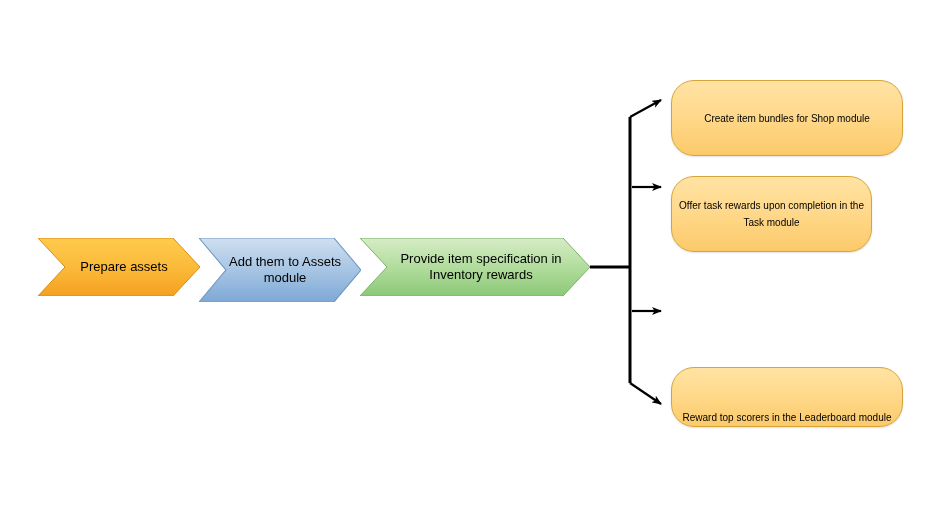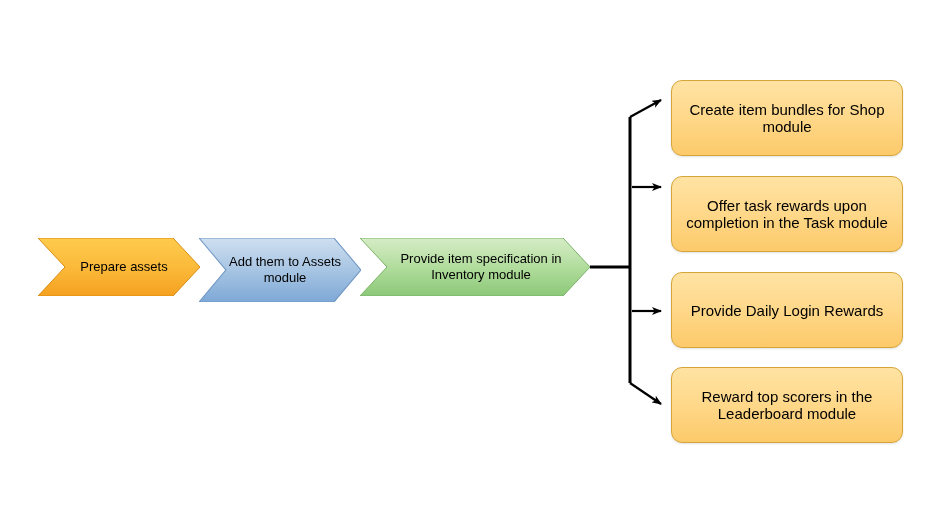--- a/index.html
+++ b/index.html
@@ -44,24 +44,24 @@
     height: 100%;
     z-index: 1;
   }
   
   .rbox {
     position: absolute;
     display: flex;
     align-items: center;
     justify-content: center;
     text-align: center;
-    border-radius: 11px;
+    border-radius: 23px;
     border: 1px solid #d6a438;
     box-sizing: border-box;
-    font-size: 15px;
+    font-size: 10px;
     line-height: 17px;
     color: #000000;
     background: linear-gradient(180deg, #ffe3a3 0%, #ffd98c 45%, #fcca6a 100%);
     box-shadow: 0 1px 2px rgba(0,0,0,0.12);
     padding: 0 2px;
   }
   
   #connectors {
     position: absolute;
     left: 0;
@@ -129,32 +129,29 @@
     <svg class="chev-shape" viewBox="0 0 230 58" preserveAspectRatio="none">
       <defs>
         <linearGradient id="gradGreen" x1="0" y1="0" x2="0" y2="1">
           <stop offset="0%" stop-color="#d6ecc6"></stop>
           <stop offset="55%" stop-color="#aedb99"></stop>
           <stop offset="100%" stop-color="#8cc878"></stop>
         </linearGradient>
       </defs>
       <path d="M0,0 L203,0 L230,29 L203,58 L0,58 L27,29 Z" fill="url(#gradGreen)" stroke="#79b368" stroke-width="1"></path>
     </svg>
-    <span class="chev-label" style="margin-left:12px; max-width:180px;">Provide item specification in Inventory module</span>
+    <span class="chev-label" style="margin-left:12px; max-width:180px;">Provide item specification in Inventory rewards</span>
   </div>
 
   <div class="rbox" style="left:671px; top:80px; width:232px; height:76px;">
     <span>Create item bundles for Shop module</span>
   </div>
 
-  <div class="rbox" style="left:671px; top:176px; width:232px; height:76px;justify-content:flex-end;">
+  <div class="rbox" style="left:671px; top:176px; width:201px; height:76px;justify-content:flex-end;">
     <span>Offer task rewards upon completion in the Task module</span>
   </div>
 
-  <div class="rbox" style="left:671px; top:272px; width:232px; height:76px;">
-    <span>Provide Daily Login Rewards</span>
-  </div>
 
-  <div class="rbox" style="left:671px; top:367px; width:232px; height:76px;">
+  <div class="rbox" style="left:671px; top:367px; width:232px; height:60px;align-items:flex-end;">
     <span>Reward top scorers in the Leaderboard module</span>
   </div>
 
 </div>
 
 </body></html>

